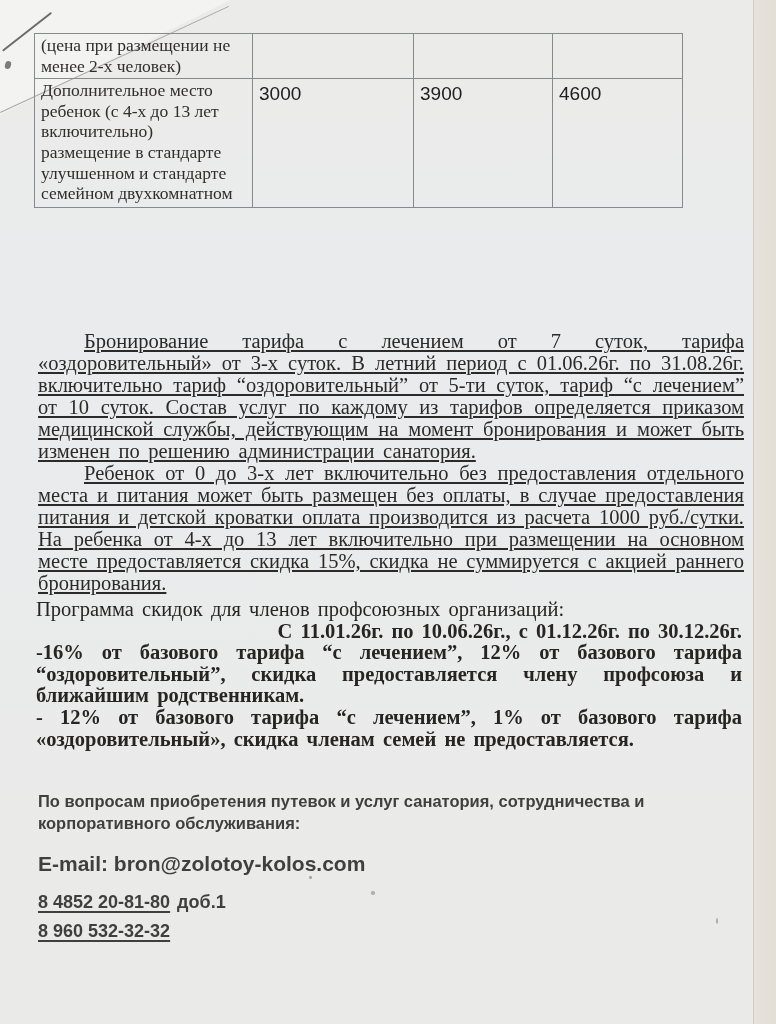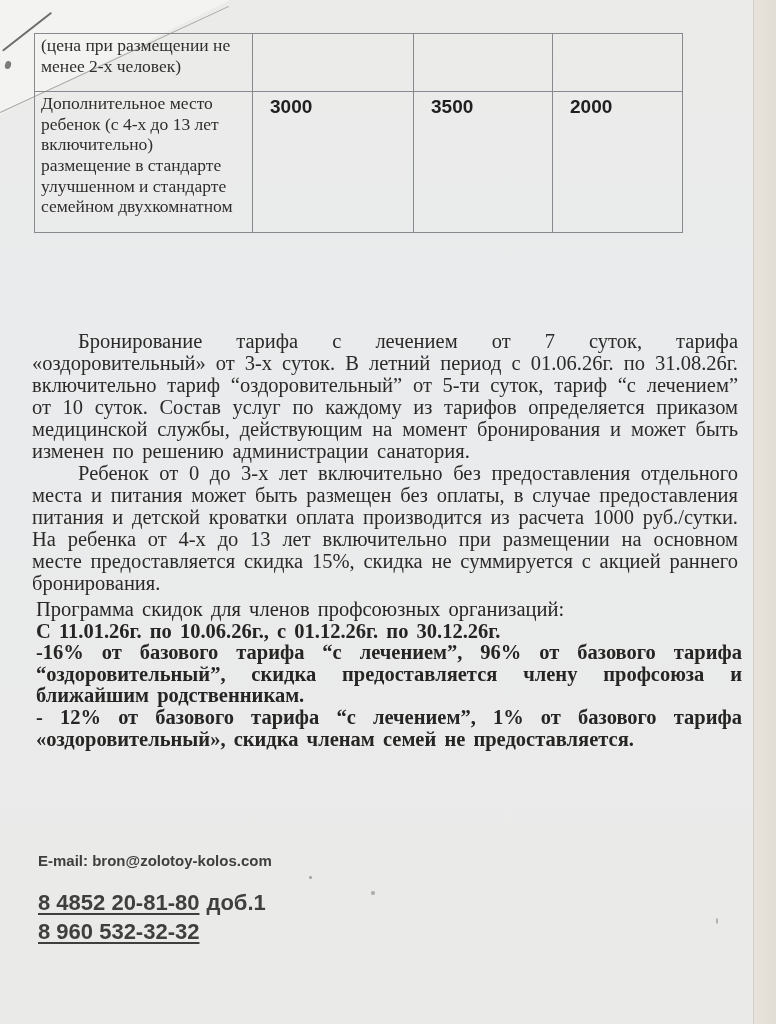--- a/index.html
+++ b/index.html
@@ -49,69 +49,70 @@
   table.tariff {
     position: absolute; left: 34px; top: 33px;
     border-collapse: collapse; table-layout: fixed; width: 648px;
   }
   table.tariff td {
     border: 1px solid #868a8e;
     vertical-align: top;
   }
   td.lbl {
     font-size: 17.5px; line-height: 20.6px;
-    padding: 1px 5px 15px 6px;
+    padding: 1px 5px 2px 6px;
     color: #2f2e2c;
   }
   td.num {
     font-family: "Liberation Sans", "DejaVu Sans", sans-serif;
-    font-weight: 700; font-size: 19px; color: #202023;
-    padding: 4px 17px;
+    font-weight: 400; font-size: 19px; color: #202023;
+    padding: 4px 6px;
   }
   tr.r1 { height: 44px; }
   tr.r2 { height: 129px; margin-top: 36px; }
   tr.r3 { height: 103px; }
 
   
   .body-text {
-    position: absolute; left: 32px; top: 330px; width: 706px;
+    position: absolute; left: 38px; top: 330px; width: 706px;
     font-size: 20.5px; line-height: 22px;
     word-spacing: 3.5px;
     text-align: justify;
     color: #2b2a28;
+    text-decoration: underline;
   }
   .body-text p { text-indent: 46px; }
 
   
   .discounts {
     position: absolute; left: 36px; top: 599px; width: 706px;
     font-size: 20.5px; line-height: 21.6px;
     word-spacing: 3px;
     color: #262523;
   }
-  .discounts .bold { font-weight: 700; }
+  .discounts .bold { font-weight: 700; text-align: right; }
   .discounts .just { text-align: justify; }
   .discounts .indent { padding-left: 9px; }
 
   
   .sans {
     font-family: "Liberation Sans", "DejaVu Sans", sans-serif;
     font-weight: 700; color: #3f3f3d;
   }
   .contact-intro {
     position: absolute; left: 38px; top: 791px; width: 620px;
     font-size: 16.5px; line-height: 21.7px;
   }
   .email-line {
     position: absolute; left: 38px; top: 852px;
-    font-size: 15px;
+    font-size: 21px;
   }
   .phones {
     position: absolute; left: 38px; top: 888px;
-    font-size: 22px; line-height: 29px;
+    font-size: 18px; line-height: 29px;
   }
   .phones .ul {
     text-decoration: underline;
     text-decoration-thickness: 2px;
     text-underline-offset: 3px;
   }
   .phones .ext { margin-left: 7px; }
   .schedule {
     position: absolute; left: 38px; top: 955px;
     font-size: 18.5px; line-height: 28px;
@@ -141,38 +142,39 @@
     <tbody>
       <tr class="r1">
         <td class="lbl">(цена при размещении не менее 2-х человек)</td>
         <td class="num"></td>
         <td class="num"></td>
         <td class="num"></td>
       </tr>
       <tr class="r2">
         <td class="lbl">Дополнительное место ребенок (с 4-х до 13 лет включительно) размещение в стандарте улучшенном и стандарте семейном двухкомнатном</td>
         <td class="num">3000</td>
-        <td class="num">3500</td>
-        <td class="num">2000</td>
+        <td class="num">3900</td>
+        <td class="num">4600</td>
       </tr>
     </tbody>
   </table>
 
   <div class="body-text">
     <p>Бронирование тарифа с лечением от 7 суток, тарифа «оздоровительный» от 3-х суток. В летний период с 01.06.26г. по 31.08.26г. включительно тариф “оздоровительный” от 5-ти суток, тариф “с лечением” от 10 суток. Состав услуг по каждому из тарифов определяется приказом медицинской службы, действующим на момент бронирования и может быть изменен по решению администрации санатория.</p>
     <p>Ребенок от 0 до 3-х лет включительно без предоставления отдельного места и питания может быть размещен без оплаты, в случае предоставления питания и детской кроватки оплата производится из расчета 1000 руб./сутки. На ребенка от 4-х до 13 лет включительно при размещении на основном месте предоставляется скидка 15%, скидка не суммируется с акцией раннего бронирования.</p>
   </div>
 
   <div class="discounts">
     <p>Программа скидок для членов профсоюзных организаций:</p>
     <p class="bold">С 11.01.26г. по 10.06.26г., с 01.12.26г. по 30.12.26г.</p>
-    <p class="bold just">-16% от базового тарифа “с лечением”, 96% от базового тарифа “оздоровительный”, скидка предоставляется члену профсоюза и ближайшим родственникам.</p>
+    <p class="bold just">-16% от базового тарифа “с лечением”, 12% от базового тарифа “оздоровительный”, скидка предоставляется члену профсоюза и ближайшим родственникам.</p>
     <p class="bold just">- 12% от базового тарифа “с лечением”, 1% от базового тарифа «оздоровительный», скидка членам семей не предоставляется.</p>
   </div>
 
+  <p class="sans contact-intro">По вопросам приобретения путевок и услуг санатория, сотрудничества и корпоративного обслуживания:</p>
 
   <p class="sans email-line">E-mail: bron@zolotoy-kolos.com</p>
 
   <div class="sans phones">
     <p><span class="ul">8 4852 20-81-80</span><span class="ext">доб.1</span></p>
     <p><span class="ul">8 960 532-32-32</span></p>
   </div>
 
 
 </div>

